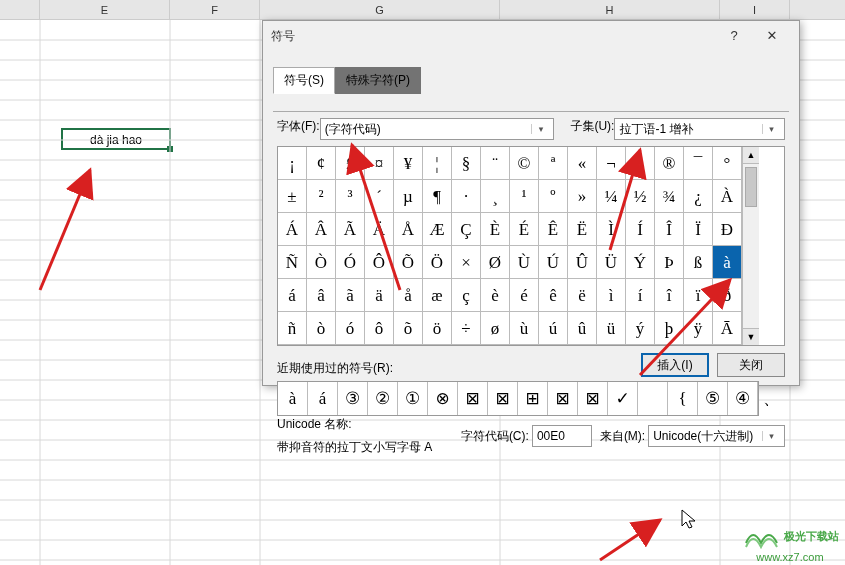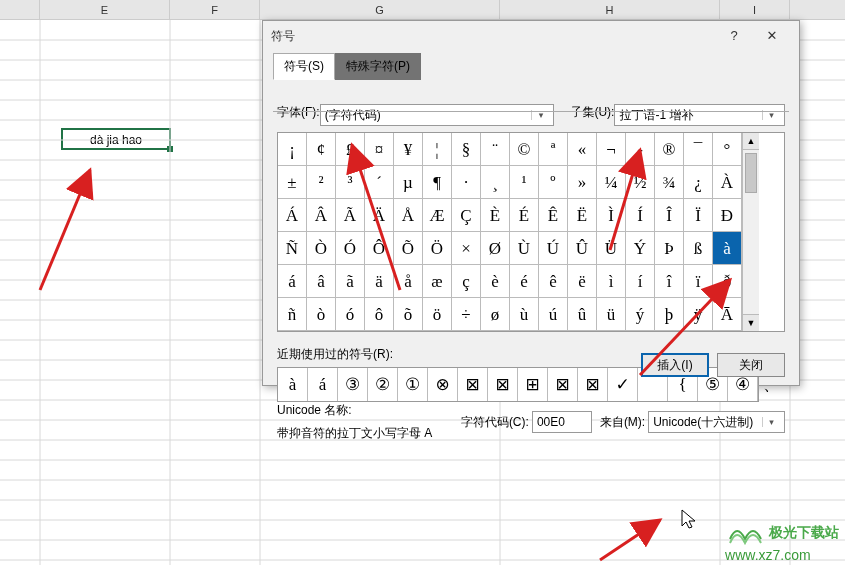--- a/index.html
+++ b/index.html
@@ -12,21 +12,21 @@
 .grid { position: relative; }
 .selected-cell { position: absolute; left: 61px; top: 128px; width: 110px; height: 22px; border: 2px solid #217346; background: #fff; text-align: center; font-size: 12px; line-height: 20px; color: #000; }
 .selected-cell::after { content: ""; position: absolute; right: -4px; bottom: -4px; width: 6px; height: 6px; background: #217346; }
 
 
 .dialog { position: absolute; left: 262px; top: 20px; width: 538px; height: 366px; background: #f0f0f0; border: 1px solid #999; box-shadow: 2px 2px 8px rgba(0,0,0,.3); }
 .titlebar { height: 30px; display: flex; align-items: center; padding: 0 8px; }
 .titlebar-title { flex: 1; font-size: 12px; color: #333; }
 .titlebar-btn { width: 38px; height: 28px; text-align: center; line-height: 28px; font-size: 13px; color: #333; cursor: pointer; }
 
-.tabs { display: flex; padding: 0 10px; margin-top: 2px; }
+.tabs { display: flex; padding: 0 10px; margin-top: 16px; }
 .tab { padding: 4px 10px; font-size: 12px; background: #737373; border: 1px solid transparent; cursor: pointer; }
 .tab.active { background: #fff; border: 1px solid #aaa; border-bottom: 1px solid #fff; z-index: 2; }
 .tab-divider { position: absolute; left: 10px; right: 10px; top: 90px; height: 1px; background: #aaa; }
 
 .body { padding: 10px 14px; }
 .row-controls { display: flex; align-items: flex-start; margin: 14px 0 6px 0; font-size: 12px; }
 .row-controls label { white-space: nowrap; }
 .select { height: 22px; border: 1px solid #999; background: #fff; padding: 2px 4px; font-size: 12px; flex: 1; display: flex; align-items: center; justify-content: space-between; cursor: pointer; }
 .select-arrow { width: 18px; text-align: center; border-left: 1px solid #ccc; font-size: 9px; color: #555; }
 
@@ -51,21 +51,21 @@
 .code-input { width: 60px; height: 22px; border: 1px solid #999; padding: 2px 4px; font-size: 12px; background: #fff; }
 
 .footer { position: absolute; bottom: 8px; right: 14px; display: flex; gap: 8px; }
 .btn { width: 68px; height: 24px; border: 1px solid #888; background: #e8e8e8; font-size: 12px; cursor: pointer; }
 .btn.primary { border: 2px solid #0a64ad; }
 
 
 .arrow { position: absolute; pointer-events: none; }
 
 
-.watermark { position: absolute; right: 6px; bottom: 2px; font-size: 14px; color: #3a9b3a; text-align: left; }
+.watermark { position: absolute; right: 6px; bottom: 2px; font-size: 11px; color: #3a9b3a; text-align: center; }
 .watermark .cn { color: #4aa94a; font-weight: bold; }
 
 
 .cursor-icon { position: absolute; left: 680px; top: 508px; font-size: 16px; }
 </style>
 </head>
 <body>
 
 <div class="sheet">
   <div class="col-headers">

